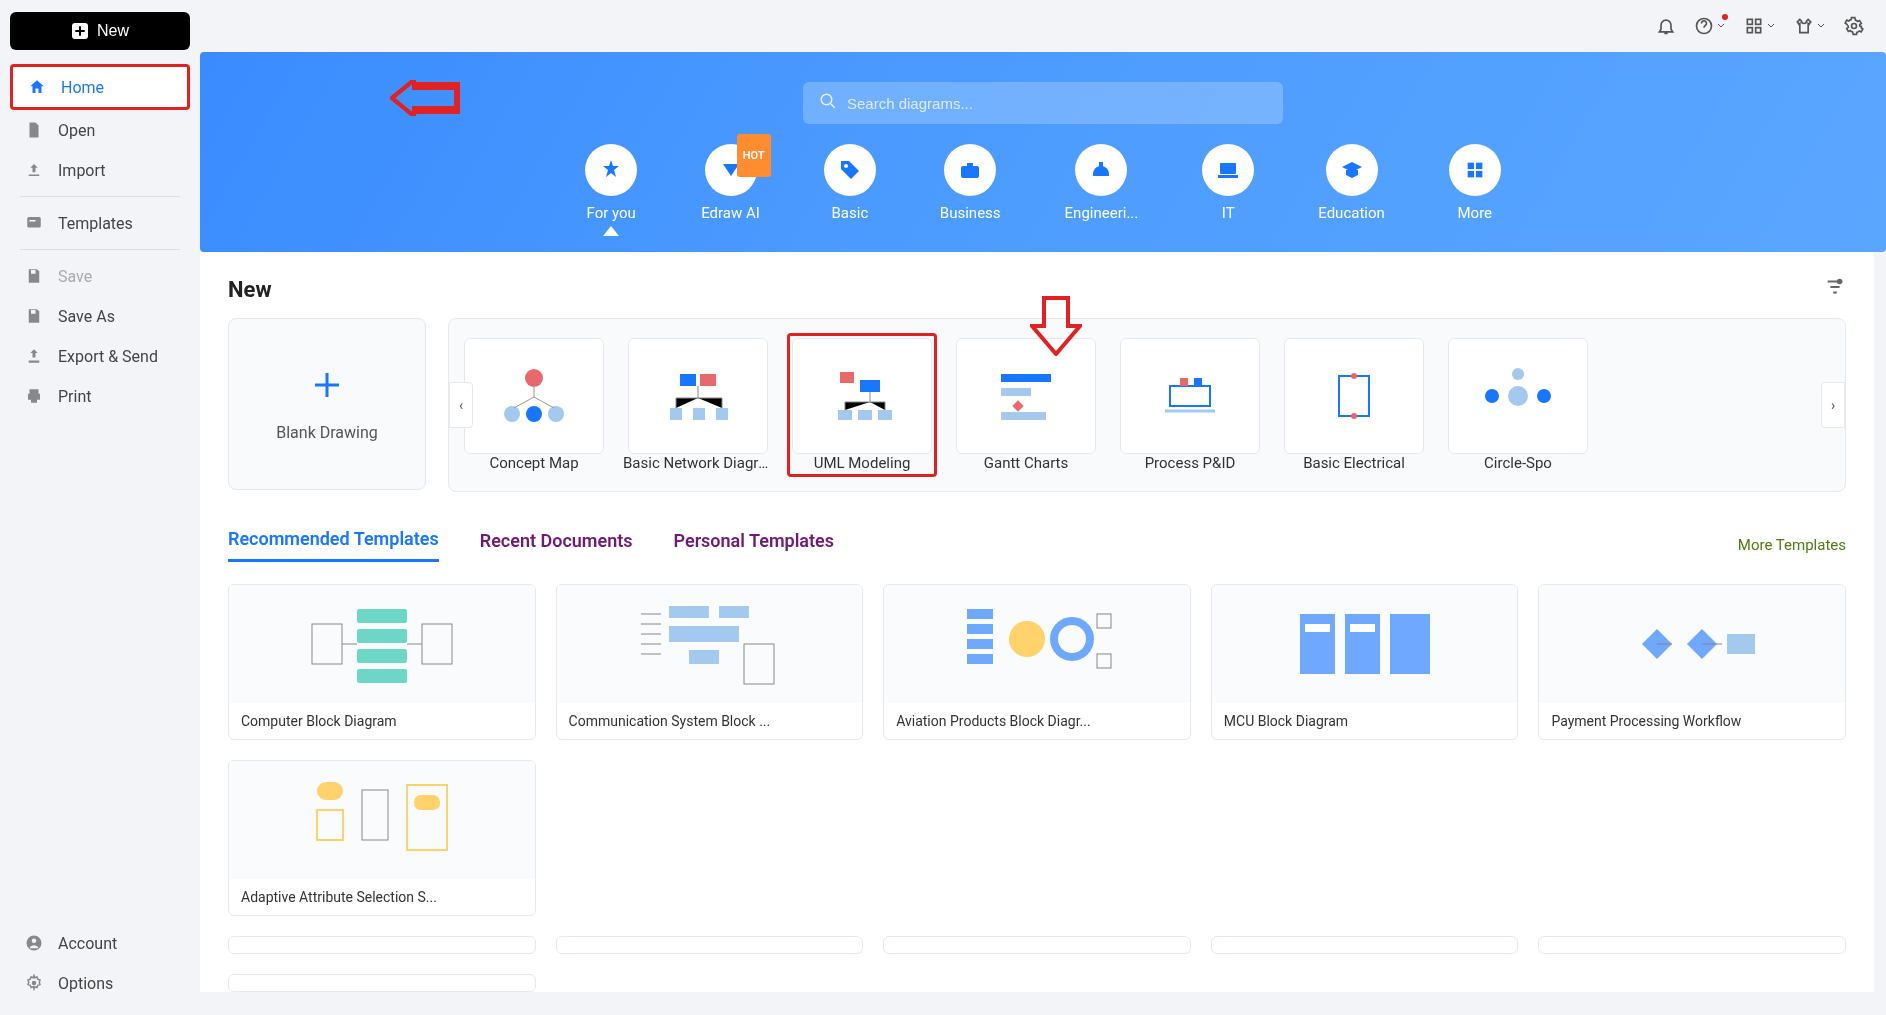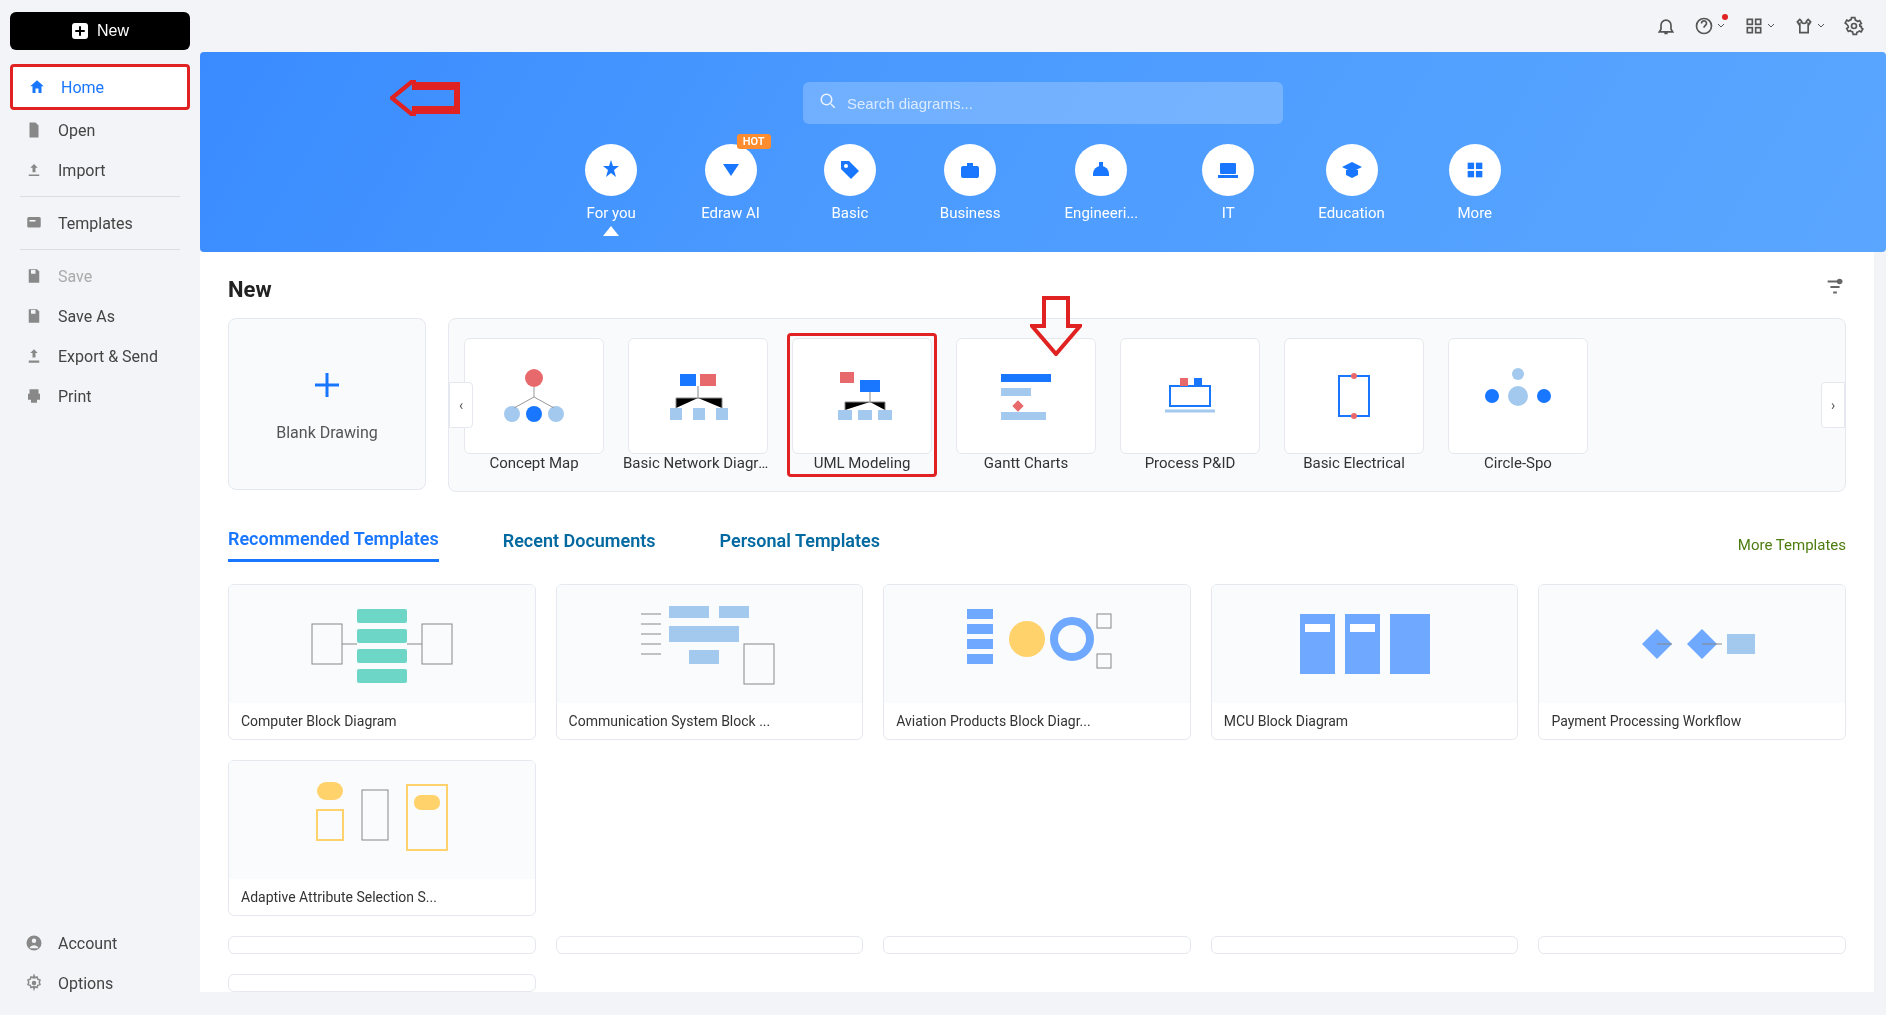--- a/index.html
+++ b/index.html
@@ -87,21 +87,21 @@
   width:52px; height:52px; border-radius:50%; background:#fff;
   display:flex; align-items:center; justify-content:center;
   color:#1976ff; position:relative;
 }
 .cat-item.active .cat-circle { border:4px solid rgba(255,255,255,0.6); }
 .cat-item.active::after {
   content:''; position:absolute; bottom:-14px; left:50%; transform:translateX(-50%);
   width:0; height:0; border-left:8px solid transparent; border-right:8px solid transparent;
   border-bottom:10px solid #fff;
 }
-.hot-badge { position:absolute; top:-10px; right:-14px; background:#ff8c2e; color:#fff; font-size:11px; padding:1px 6px; border-radius:3px; font-weight:600;}
+.hot-badge { position:absolute; top:-10px; right:-14px; background:#ff8c2e; color:#fff; font-size:11px; padding:15px 6px; border-radius:3px; font-weight:600;}
 .content { padding: 24px 28px 0 28px; background:#fff; margin-right:12px; min-height:620px;}
 .sec-header { display:flex; align-items:center; justify-content:space-between; margin-bottom:16px;}
 .sec-title { font-size:22px; font-weight:700; color:#222; }
 .new-row { display:flex; gap:22px; align-items:stretch;}
 .blank-card {
   width:198px; height:172px; border:1px solid #e5e8ee; border-radius:8px;
   background:#f9fafc; display:flex; flex-direction:column; align-items:center; justify-content:center;
   color:#555; font-size:16px; cursor:pointer; gap:20px;
 }
 .carousel {
@@ -119,22 +119,22 @@
 .tmpl-card {
   width:150px; flex-shrink:0; display:flex; flex-direction:column; align-items:center; 
   cursor:pointer;
 }
 .tmpl-thumb {
   width:140px; height:116px; background:#fff; border:1px solid #e5e8ee; border-radius:6px;
   display:flex; align-items:center; justify-content:center;
 }
 .tmpl-card.highlight { border:3px solid #e02222; border-radius:4px; padding:2px; }
 .tmpl-label { font-size:15px; color:#333; white-space:nowrap; overflow:hidden; text-overflow:ellipsis; max-width:150px; text-align:center;}
-.tabs-row { display:flex; align-items:center; gap:64px; margin-top:36px; border-bottom:none;}
-.tab { font-size:18px; color:#0369a1; padding-bottom:10px; cursor:pointer; font-weight:600;}
+.tabs-row { display:flex; align-items:center; gap:41px; margin-top:36px; border-bottom:none;}
+.tab { font-size:18px; color:#701a75; padding-bottom:10px; cursor:pointer; font-weight:600;}
 .tab.active { color:#1976ff; border-bottom:3px solid #1976ff; }
 .more-link { margin-left:auto; color:#4d7c0f; font-size:15px; cursor:pointer;}
 .rec-grid { display:grid; grid-template-columns: repeat(5, 1fr); gap:20px; margin-top:22px;}
 .rec-card { border:1px solid #e5e8ee; border-radius:6px; overflow:hidden; cursor:pointer; background:#fff;}
 .rec-thumb { height:118px; background:#fafbfc; display:flex; align-items:center; justify-content:center; padding:6px;}
 .rec-label { padding:10px 12px; font-size:14px; color:#333; white-space:nowrap; overflow:hidden; text-overflow:ellipsis;}
 .red-arrow-right {
   position:absolute; left:190px; top:80px; z-index:5;
 }
 .red-arrow-down {

